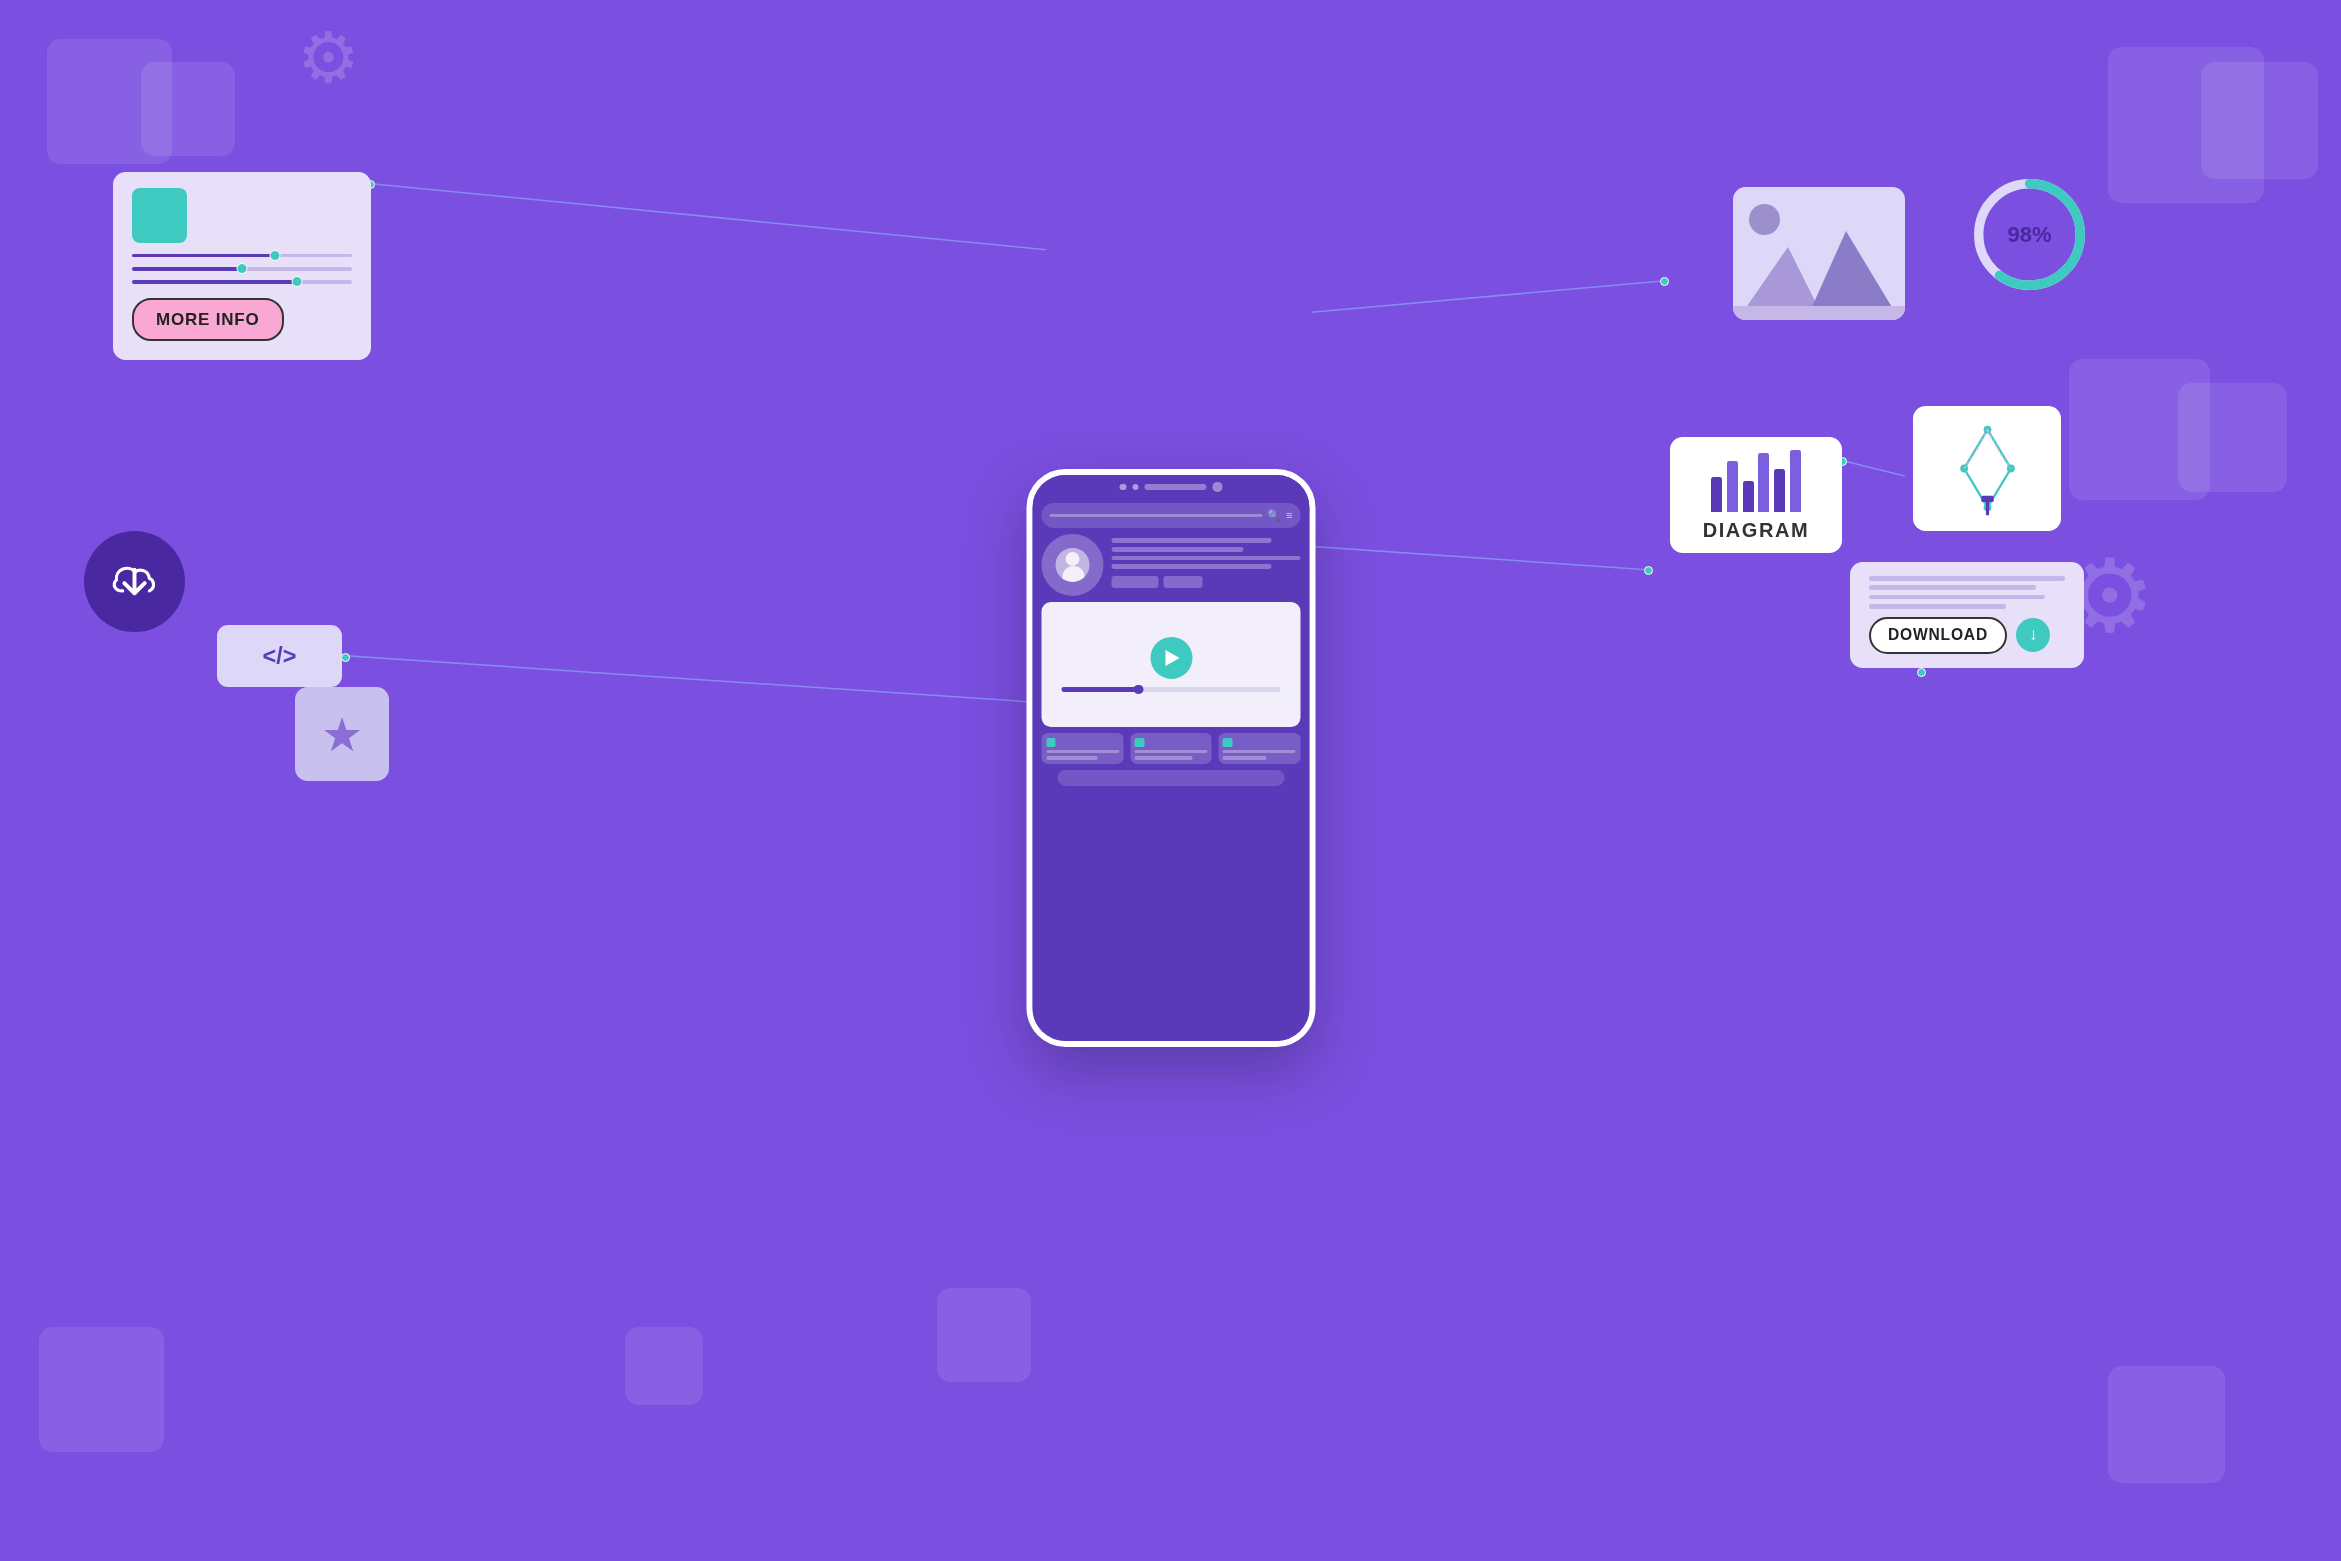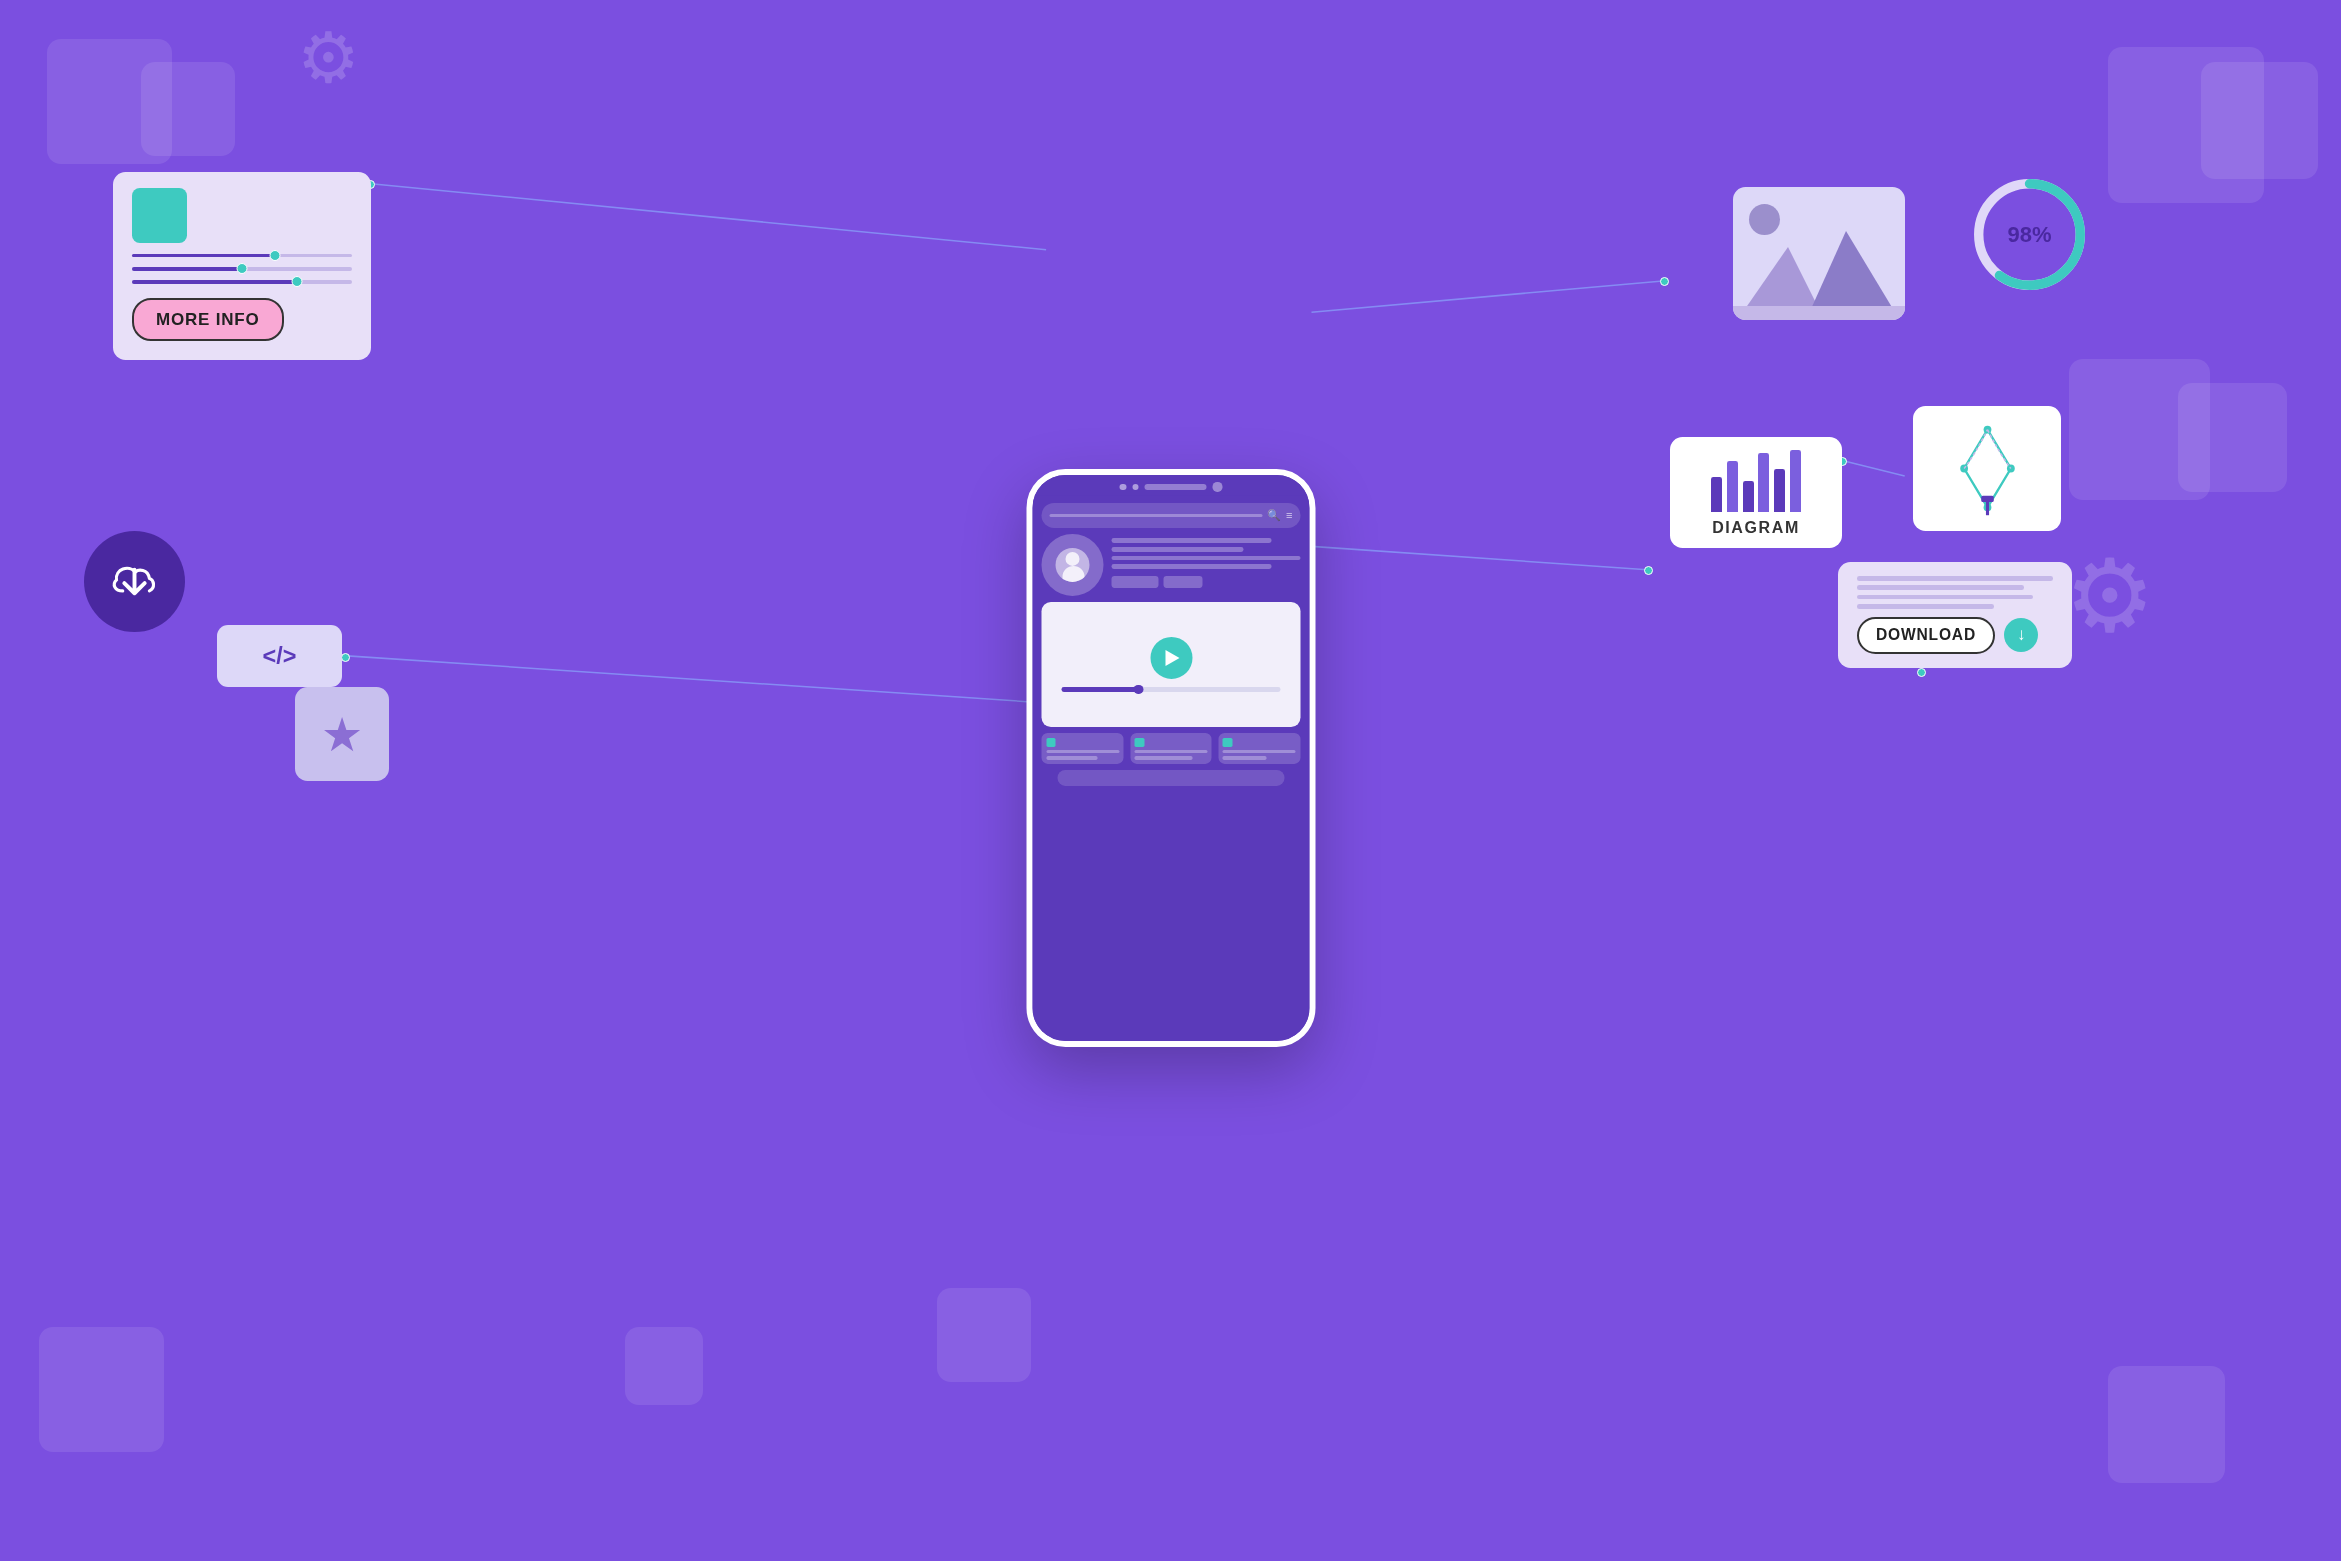--- a/index.html
+++ b/index.html
@@ -405,21 +405,21 @@
     }
     .diagram-bar {
       width: 11px;
       background: #5B3ABA;
       border-radius: 2.3px 2.3px 0 0;
     }
     .diagram-bar.highlight {
       background: #7B5FDE;
     }
     .diagram-label {
-      font-size: 16px;
+      font-size: 20px;
       font-weight: 800;
       color: #333;
       letter-spacing: 1.6px;
     }
 
     
     .vector-card {
       position: absolute;
       right: 281px;
       top: 406px;
@@ -428,21 +428,21 @@
       border-radius: 12.5px;
       display: flex;
       align-items: center;
       justify-content: center;
       overflow: hidden;
     }
 
     
     .download-card {
       position: absolute;
-      right: 270px;
+      right: 258px;
       top: 562px;
       width: 234px;
       background: #E8E0F8;
       border-radius: 12.5px;
       padding: 14px 19px;
       display: flex;
       flex-direction: column;
       gap: 7.8px;
     }
     .download-lines {

